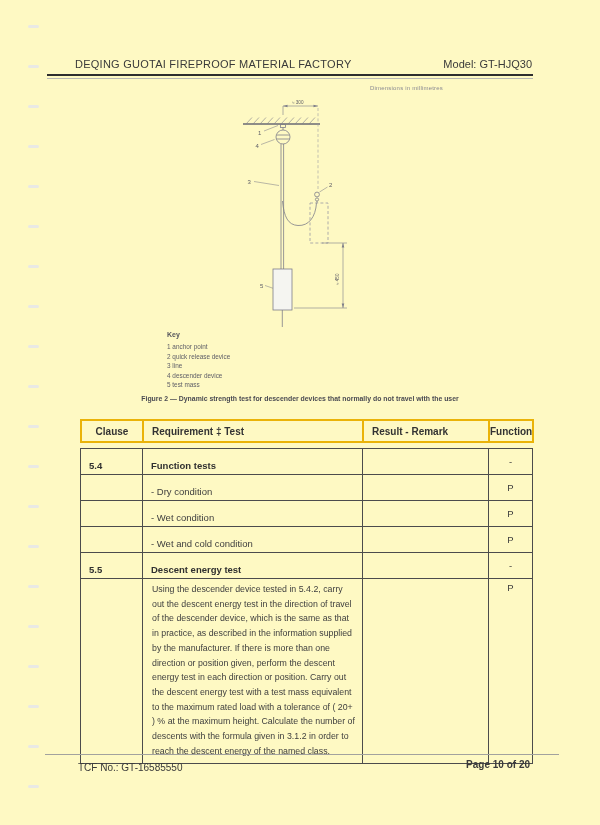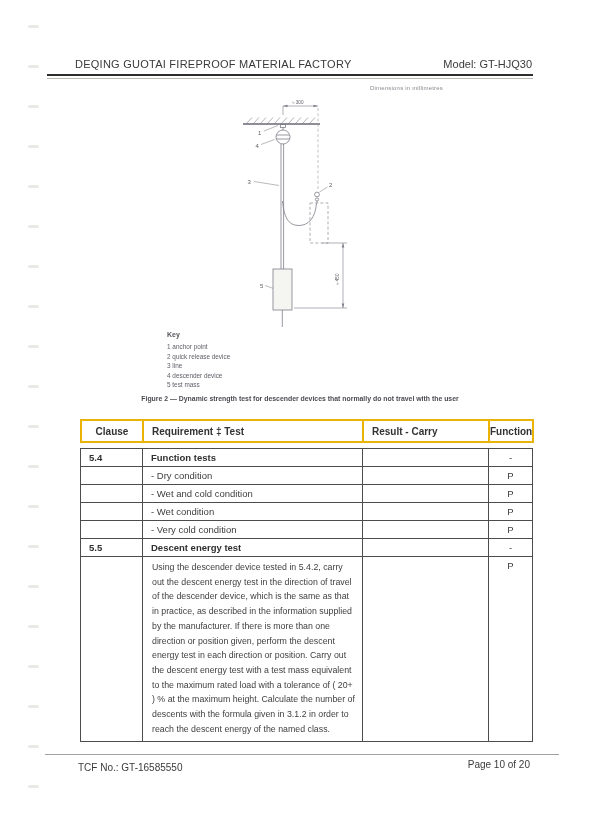--- a/index.html
+++ b/index.html
@@ -1,18 +1,18 @@
 <!DOCTYPE html>
 <html><head>
 <meta charset="utf-8">
 <style>
   html,body{margin:0;padding:0;background:#e9e9e6;}
   .page{
     position:relative;width:600px;height:825px;margin:0 auto;
-    background:#ffffff;overflow:hidden;
+    background:#fef9c3;overflow:hidden;
     font-family:"Liberation Sans", sans-serif;color:#3d3d3d;
   }
   
   .bind-mark{position:absolute;left:28px;width:11px;height:3px;background:#e9e9e5;border-radius:2px;}
   
   .company{position:absolute;left:75px;top:58px;font-size:11px;letter-spacing:.25px;color:#3a3a3a;}
   .model{position:absolute;right:68px;top:58px;font-size:11px;color:#3a3a3a;}
   .header-rule{position:absolute;left:47px;top:74px;width:486px;height:2px;background:#2e2e2e;}
   .header-rule2{position:absolute;left:47px;top:78px;width:486px;height:1px;background:#b9b9b4;}
   
@@ -28,31 +28,31 @@
   .caption{position:absolute;left:70px;top:395px;width:460px;text-align:center;
     font-size:6.9px;font-weight:bold;color:#4b4b52;}
   
   table{border-collapse:collapse;table-layout:fixed;}
   .hdr-table{position:absolute;left:80px;top:419px;width:452px;}
   .hdr-table td{border:2px solid #eab308;height:20px;font-size:10px;font-weight:bold;color:#333;
     padding:0 0 0 8px;overflow:hidden;white-space:nowrap;}
   .hdr-table td.center{text-align:center;padding:0;}
   .body-table{position:absolute;left:80px;top:448px;width:452px;}
   .body-table td{border:1px solid #4c4c4c;font-size:9.5px;color:#3e3e3e;height:17px;
-    padding:0 4px 0 8px;overflow:hidden;vertical-align:middle;}
+    padding:8px 4px 0 8px;overflow:hidden;vertical-align:middle;}
   .body-table td.verdict{text-align:center;padding:0;}
   .body-table tr.bold td.req, .body-table tr.bold td.clause{font-weight:bold;color:#303030;}
   .body-table tr.para td{vertical-align:top;}
   .body-table tr.para td.req{font-size:8.8px;line-height:14.7px;padding:3px 6px 5px 9px;
     height:auto;white-space:normal;}
   .body-table tr.para td.verdict{padding-top:3px;}
   
   .footer-rule{position:absolute;left:45px;top:754px;width:514px;height:1px;background:#a2a29e;}
   .tcf{position:absolute;left:78px;top:762px;font-size:10px;color:#3a3a3a;}
-  .pageno{position:absolute;right:70px;top:759px;font-size:10px;color:#3a3a3a;}
+  .pageno{position:absolute;right:70px;top:759px;font-size:10px;color:#3a3a3a;font-weight:bold;}
 </style>
 </head>
 <body>
 
 <div class="page">
 
   <div id="bind-marks">
       <div class="bind-mark" style="top: 25px;"></div>
       <div class="bind-mark" style="top: 65px;"></div>
       <div class="bind-mark" style="top: 105px;"></div>
@@ -178,21 +178,21 @@
     <colgroup>
         <col style="width:62px">
         <col style="width:220px">
         <col style="width:126px">
         <col style="width:44px">
       </colgroup>
     <tbody>
         <tr>
       <td class="center">Clause</td>
       <td>Requirement ‡ Test</td>
-      <td>Result - Carry</td>
+      <td>Result - Remark</td>
       <td class="center">Function</td>
     </tr>
   </tbody>
     </table>
 
   <table class="body-table">
     <colgroup>
         <col style="width:62px">
         <col style="width:220px">
         <col style="width:126px">
@@ -206,33 +206,27 @@
           <td class="verdict">-</td>
         </tr>
         <tr>
           <td class="clause"></td>
           <td class="req">- Dry condition</td>
           <td class="result"></td>
           <td class="verdict">P</td>
         </tr>
         <tr>
           <td class="clause"></td>
+          <td class="req">- Wet condition</td>
+          <td class="result"></td>
+          <td class="verdict">P</td>
+        </tr>
+        <tr>
+          <td class="clause"></td>
           <td class="req">- Wet and cold condition</td>
-          <td class="result"></td>
-          <td class="verdict">P</td>
-        </tr>
-        <tr>
-          <td class="clause"></td>
-          <td class="req">- Wet condition</td>
-          <td class="result"></td>
-          <td class="verdict">P</td>
-        </tr>
-        <tr>
-          <td class="clause"></td>
-          <td class="req">- Very cold condition</td>
           <td class="result"></td>
           <td class="verdict">P</td>
         </tr>
         <tr class="bold">
           <td class="clause">5.5</td>
           <td class="req">Descent energy test</td>
           <td class="result"></td>
           <td class="verdict">-</td>
         </tr>
         <tr class="para">

